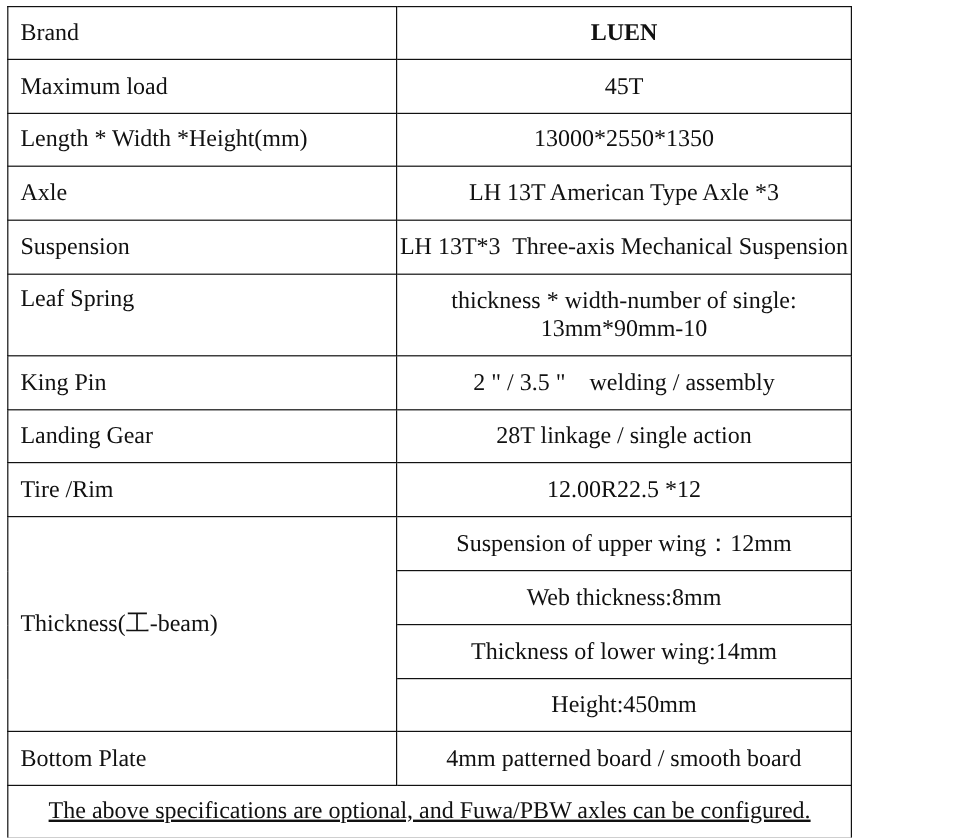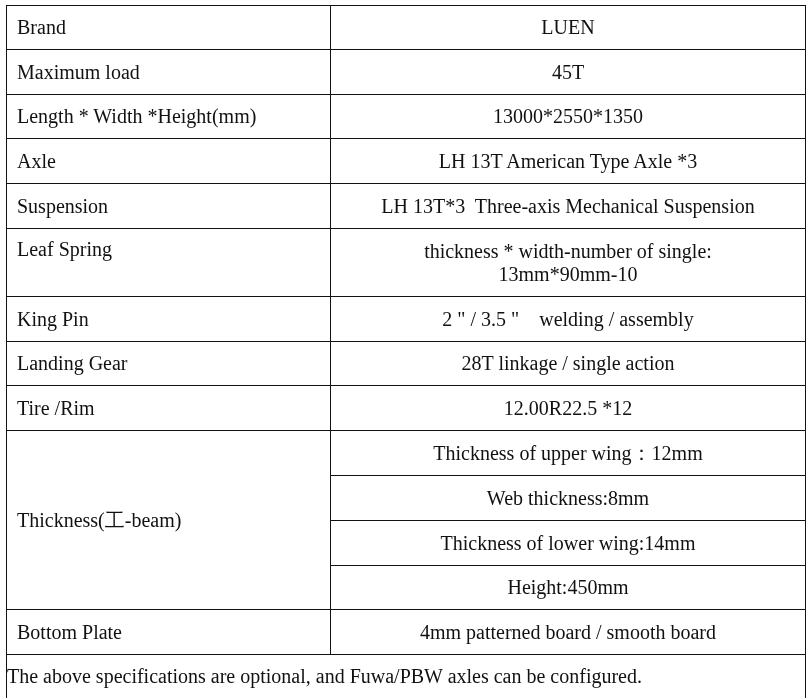--- a/index.html
+++ b/index.html
@@ -12,21 +12,21 @@
       height: 698px;
       position: relative;
       overflow: hidden;
       font-family: "Liberation Serif", "DejaVu Serif", serif;
       color: #111111;
     }
     table.spec {
       position: absolute;
       left: 6px;
       top: 5px;
-      width: 800px;
+      width: 704px;
       border-collapse: collapse;
       table-layout: fixed;
       font-size: 20px;
     }
     table.spec td {
       border: 1.6px solid #111111;
       padding: 0;
       vertical-align: middle;
       line-height: 23px;
     }
@@ -35,28 +35,30 @@
       text-align: left;
       padding-left: 10px !important;
     }
     td.value {
       text-align: center;
     }
     tr.r44 td { height: 43px; }
     tr.r45 td { height: 44px; }
     tr.r59 td { height: 58px; }
     td.value.bold {
-      font-weight: normal;
+      font-weight: bold;
     }
     td.label.top {
       vertical-align: top;
       padding-top: 9px !important;
     }
     td.footer {
+      text-align: center;
       height: 43px;
+      text-decoration: underline;
     }
   </style>
 </head>
 <body>
 
 <table class="spec">
   <tbody>
     <tr class="r44">
       <td class="label">Brand</td>
       <td class="value bold">LUEN</td>
@@ -91,21 +93,21 @@
     <tr class="r44">
       <td class="label">Landing Gear</td>
       <td class="value">28T linkage / single action</td>
     </tr>
     <tr class="r45">
       <td class="label">Tire /Rim</td>
       <td class="value">12.00R22.5 *12</td>
     </tr>
     <tr class="r45">
       <td class="label" rowspan="4">Thickness(工-beam)</td>
-      <td class="value">Thickness of upper wing：12mm</td>
+      <td class="value">Suspension of upper wing：12mm</td>
     </tr>
     <tr class="r45">
       <td class="value">Web thickness:8mm</td>
     </tr>
     <tr class="r45">
       <td class="value">Thickness of lower wing:14mm</td>
     </tr>
     <tr class="r44">
       <td class="value">Height:450mm</td>
     </tr>

